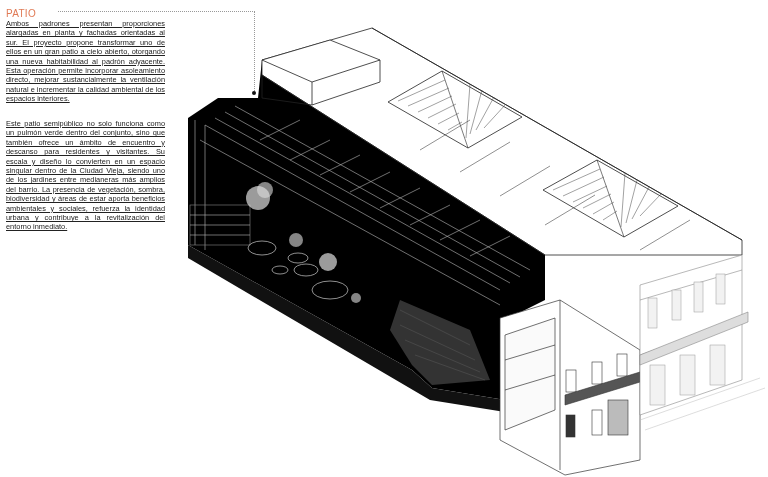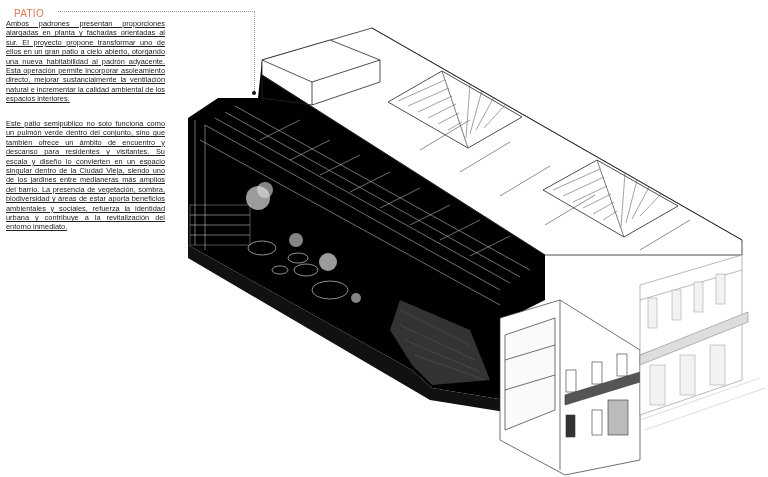--- a/index.html
+++ b/index.html
@@ -1,17 +1,17 @@
 <!DOCTYPE html>
 <html><head>
 <meta charset="utf-8">
 <style>
   html,body{margin:0;padding:0;background:#fff;}
   body{width:768px;height:477px;position:relative;overflow:hidden;font-family:"Liberation Sans",sans-serif;}
-  .title{position:absolute;left:14px;top:8px;font-size:10px;color:#e07a55;letter-spacing:0.3px;}
+  .title{position:absolute;left:6px;top:8px;font-size:10px;color:#e07a55;letter-spacing:0.3px;}
   .para{position:absolute;left:6px;width:159px;font-size:7.4px;line-height:9.4px;color:#222;text-align:justify;text-decoration:underline;}
   .p1{top:19px;}
   .p2{top:119px;}
   .leader-h{position:absolute;left:58px;top:11px;width:197px;border-top:1px dotted #999;}
   .leader-v{position:absolute;left:254px;top:11px;height:82px;border-left:1px dotted #999;}
   .leader-dot{position:absolute;left:252px;top:91px;width:4px;height:4px;background:#111;border-radius:50%;}
   svg.drawing{position:absolute;left:0;top:0;}
 </style>
 </head>
 <body>

